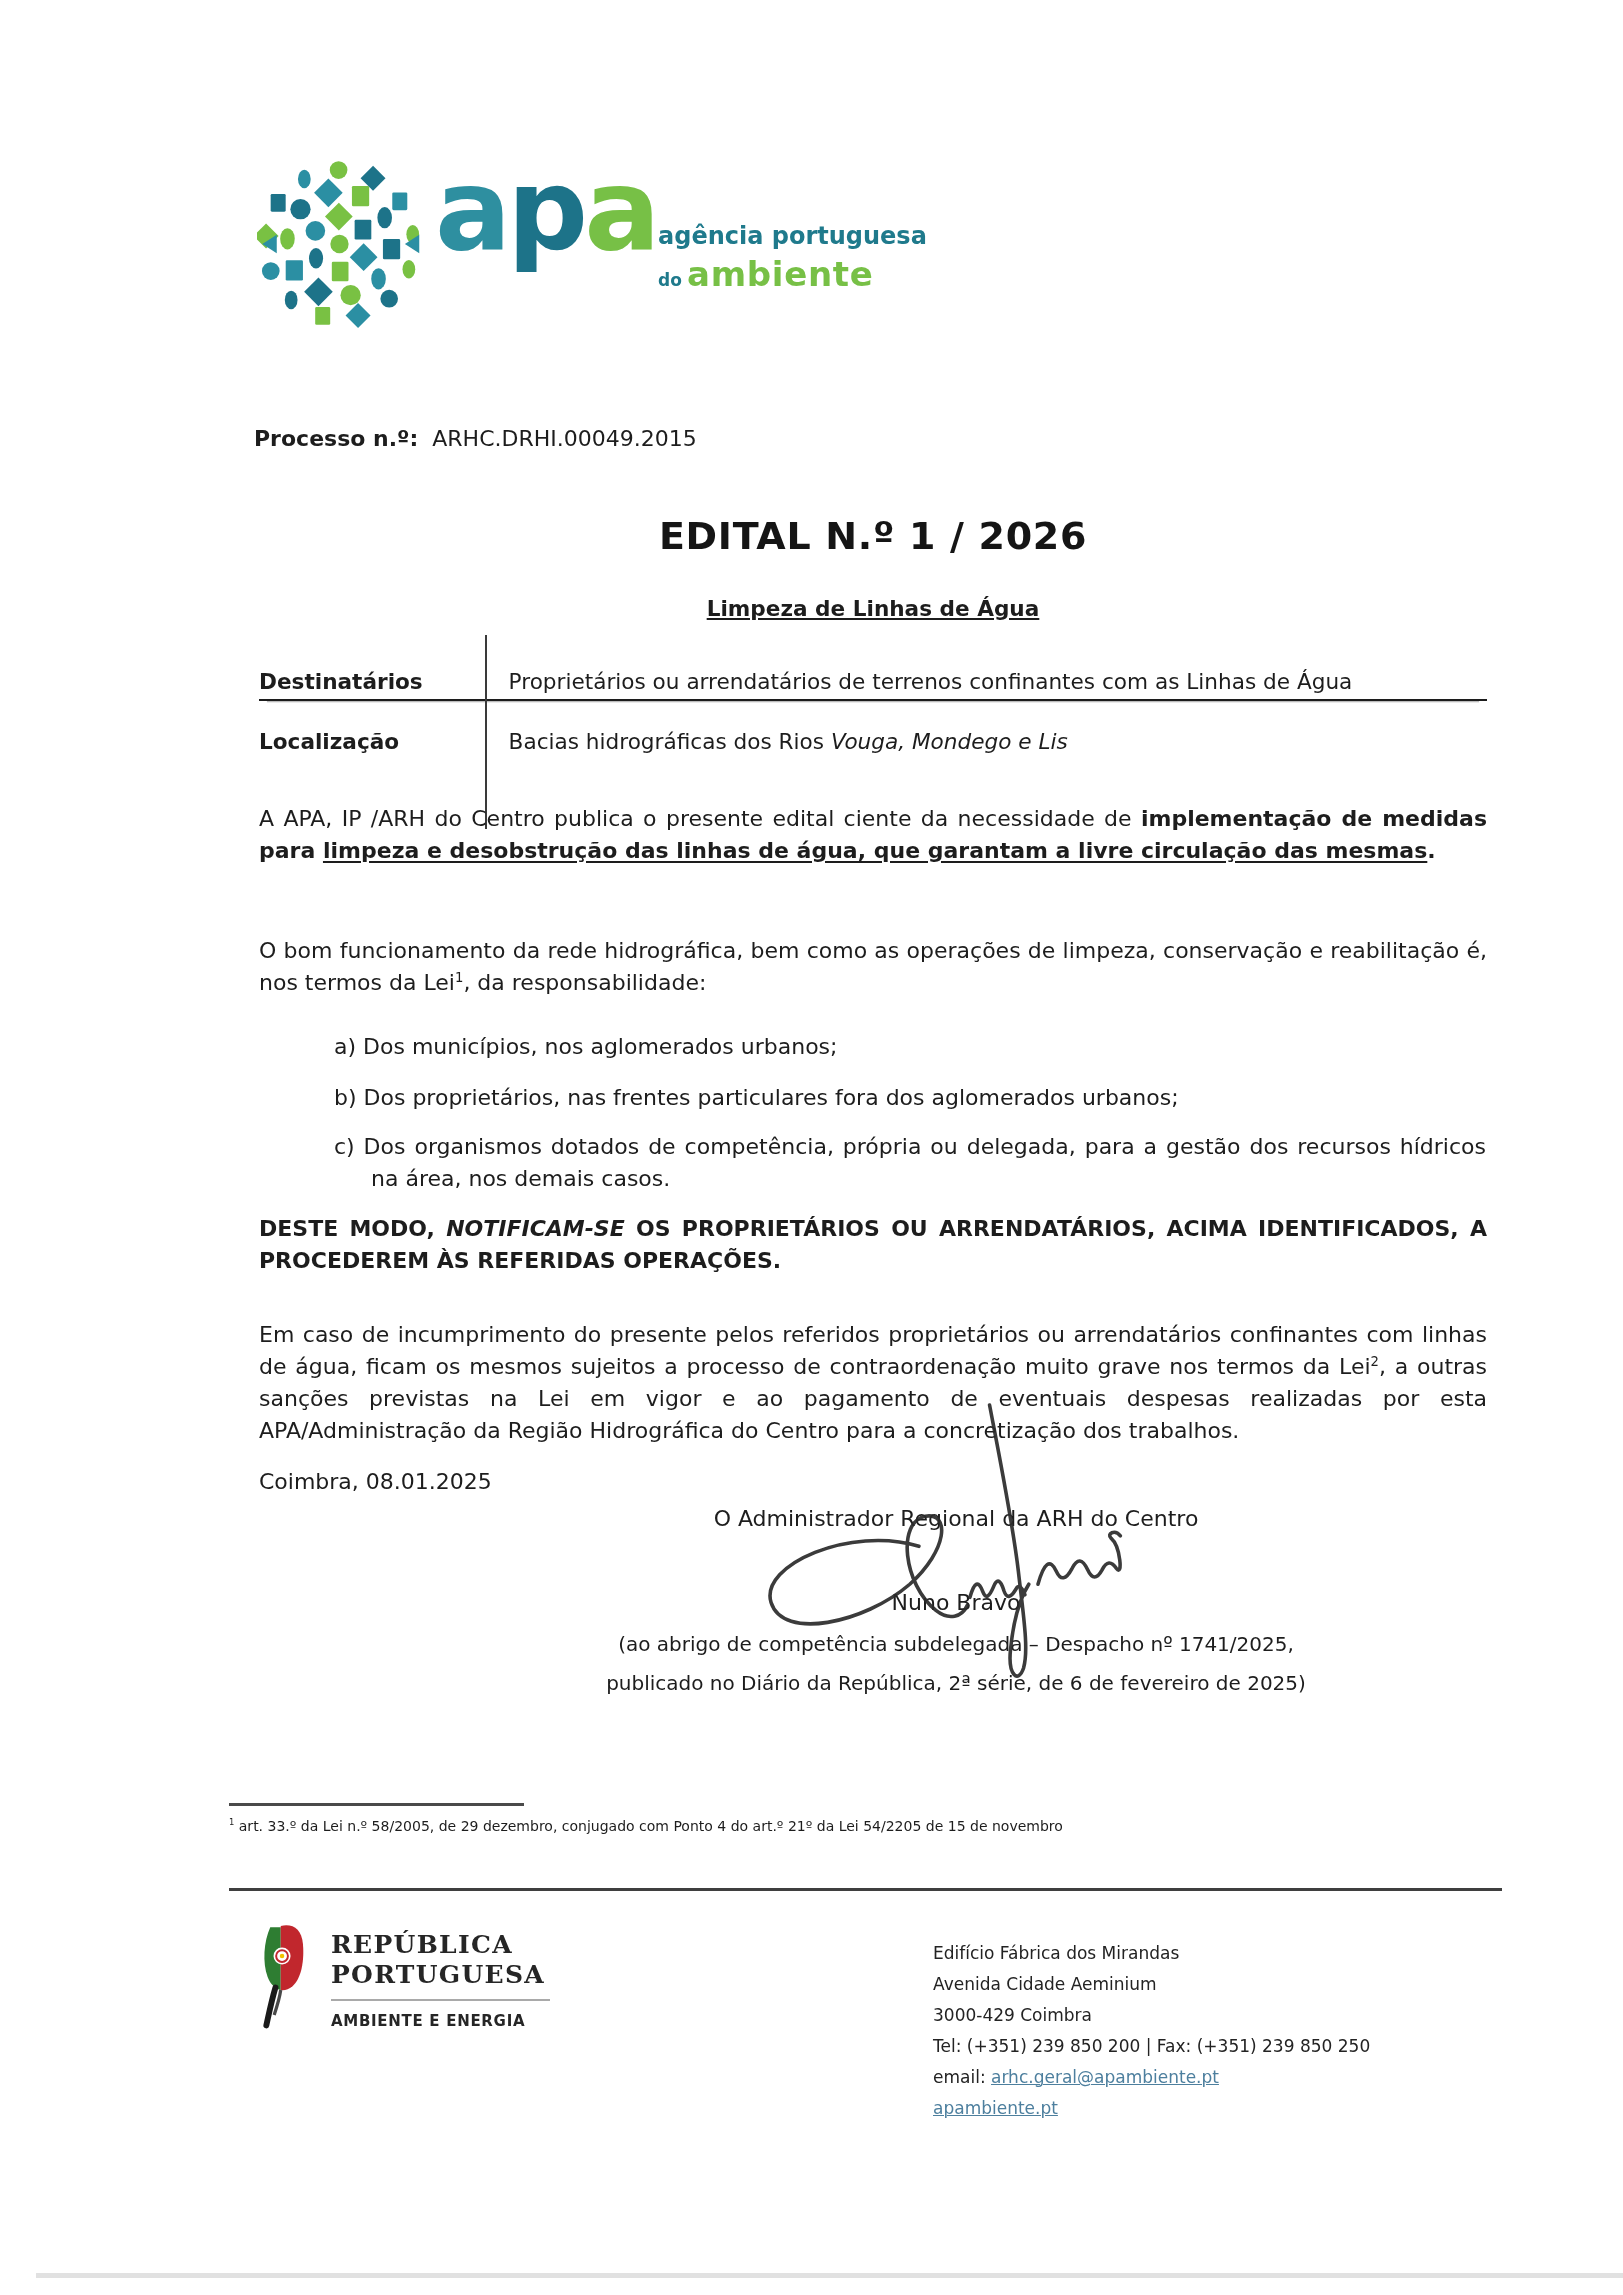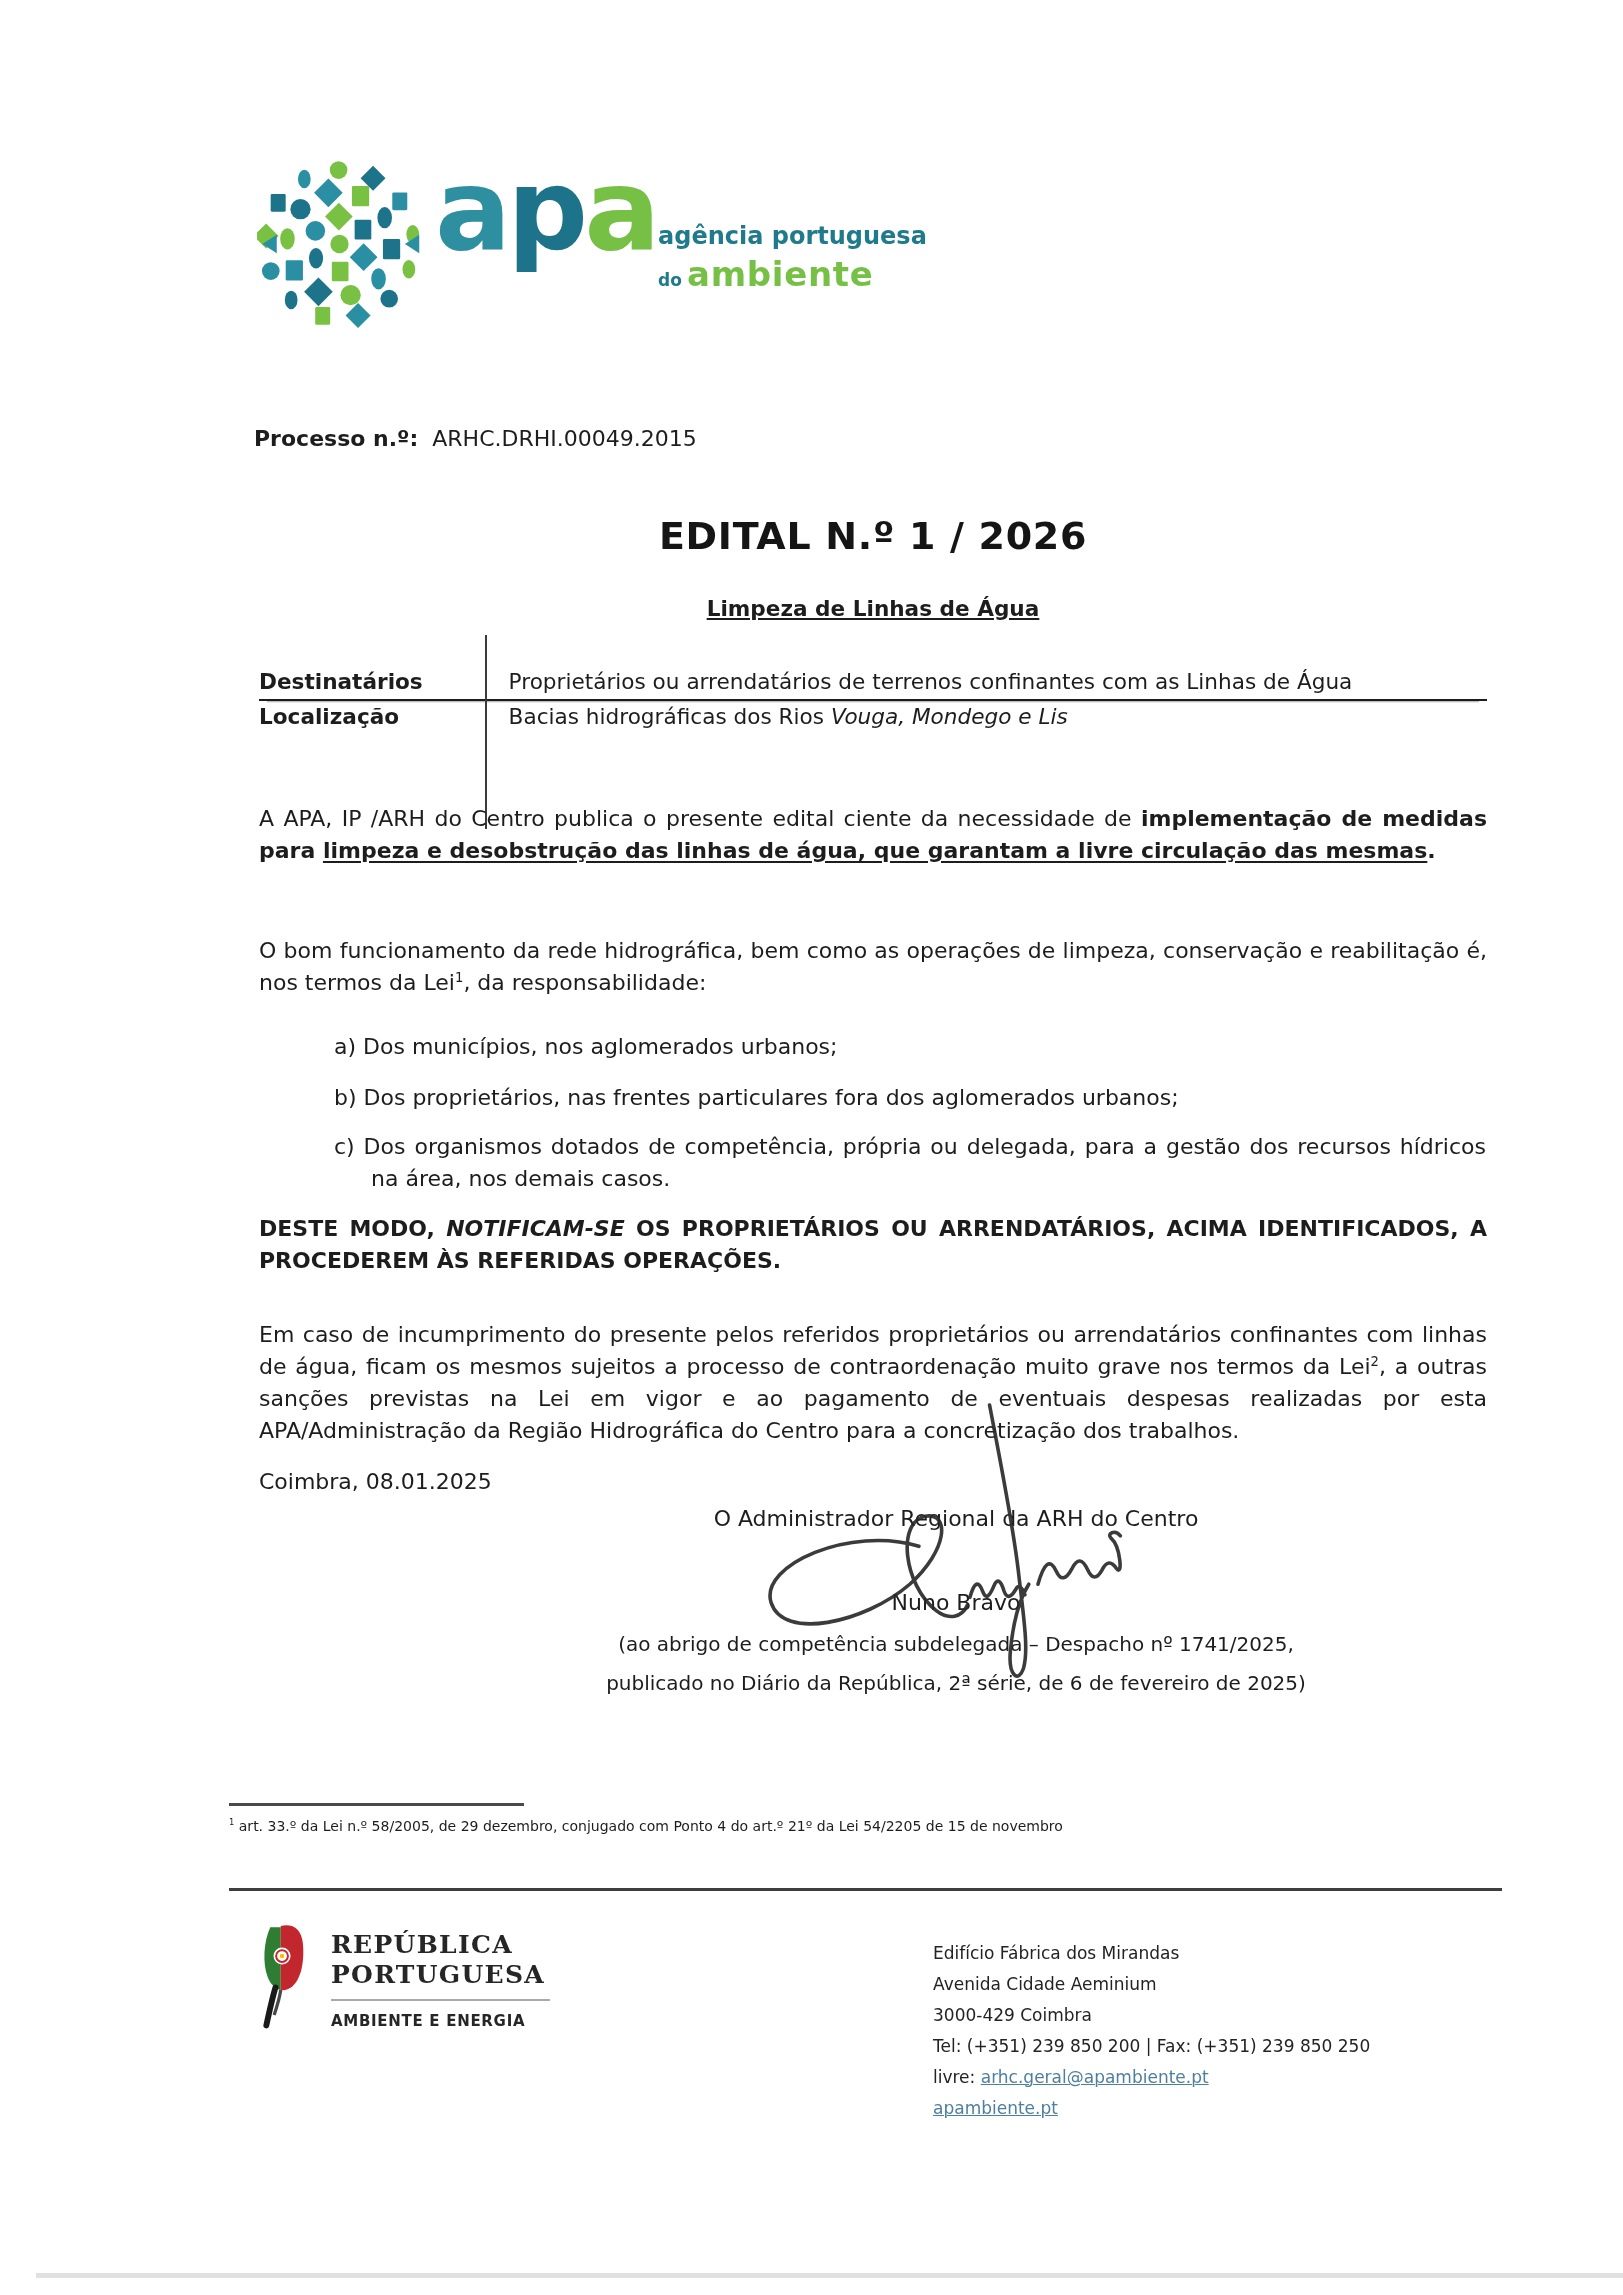--- a/index.html
+++ b/index.html
@@ -35,21 +35,21 @@
   .doc-title{position:absolute;left:259px;top:514px;width:1228px;text-align:center;
     font-size:38px;font-weight:800;letter-spacing:0.7px;color:#151515;}
   .doc-subtitle{position:absolute;left:259px;top:596px;width:1228px;text-align:center;
     font-size:21.6px;font-weight:700;text-decoration:underline;}
 
   
   .info-table{position:absolute;left:259px;top:669px;width:1228px;font-size:21.6px;}
   .info-vline{position:absolute;left:226px;top:-34px;width:2px;height:194px;background:#3a3a3a;}
   .info-row{display:flex;}
   .info-row1{padding-bottom:4.6px;border-bottom:2.6px solid #1c1c1c;box-shadow:0 9.2px 0 -7.9px #bbbbbb;}
-  .info-row2{padding-top:3px;}
+  .info-row2{padding-top:28px;}
   .info-label{width:226px;box-sizing:border-box;padding-right:19.6px;text-align:left;font-weight:700;flex:none;}
   .info-value{flex:1;padding-left:23.6px;}
 
   
   .body-text{position:absolute;left:259px;width:1228px;font-size:22px;line-height:32px;text-align:justify;}
   .p1{top:803px;}
   .p2{top:935px;}
   .item{position:absolute;left:334px;width:1152px;font-size:22px;line-height:32px;text-align:justify;
     padding-left:37px;text-indent:-37px;box-sizing:border-box;}
   .item-a{top:1031px;}
@@ -197,19 +197,19 @@
     <div class="gov-l2">PORTUGUESA</div>
     <div class="gov-divider"></div>
     <div class="gov-sub">AMBIENTE E ENERGIA</div>
   </div>
 
   <div class="address">
     <div>Edifício Fábrica dos Mirandas</div>
     <div>Avenida Cidade Aeminium</div>
     <div>3000-429 Coimbra</div>
     <div>Tel: (+351) 239 850 200 | Fax: (+351) 239 850 250</div>
-    <div><span>livre: </span><span class="addr-link">arhc.geral@apambiente.pt</span></div>
+    <div><span>email: </span><span class="addr-link">arhc.geral@apambiente.pt</span></div>
     <div><span class="addr-link">apambiente.pt</span></div>
   </div>
 
   <div class="scan-line"></div>
 </div>
 
 
 </body></html>

